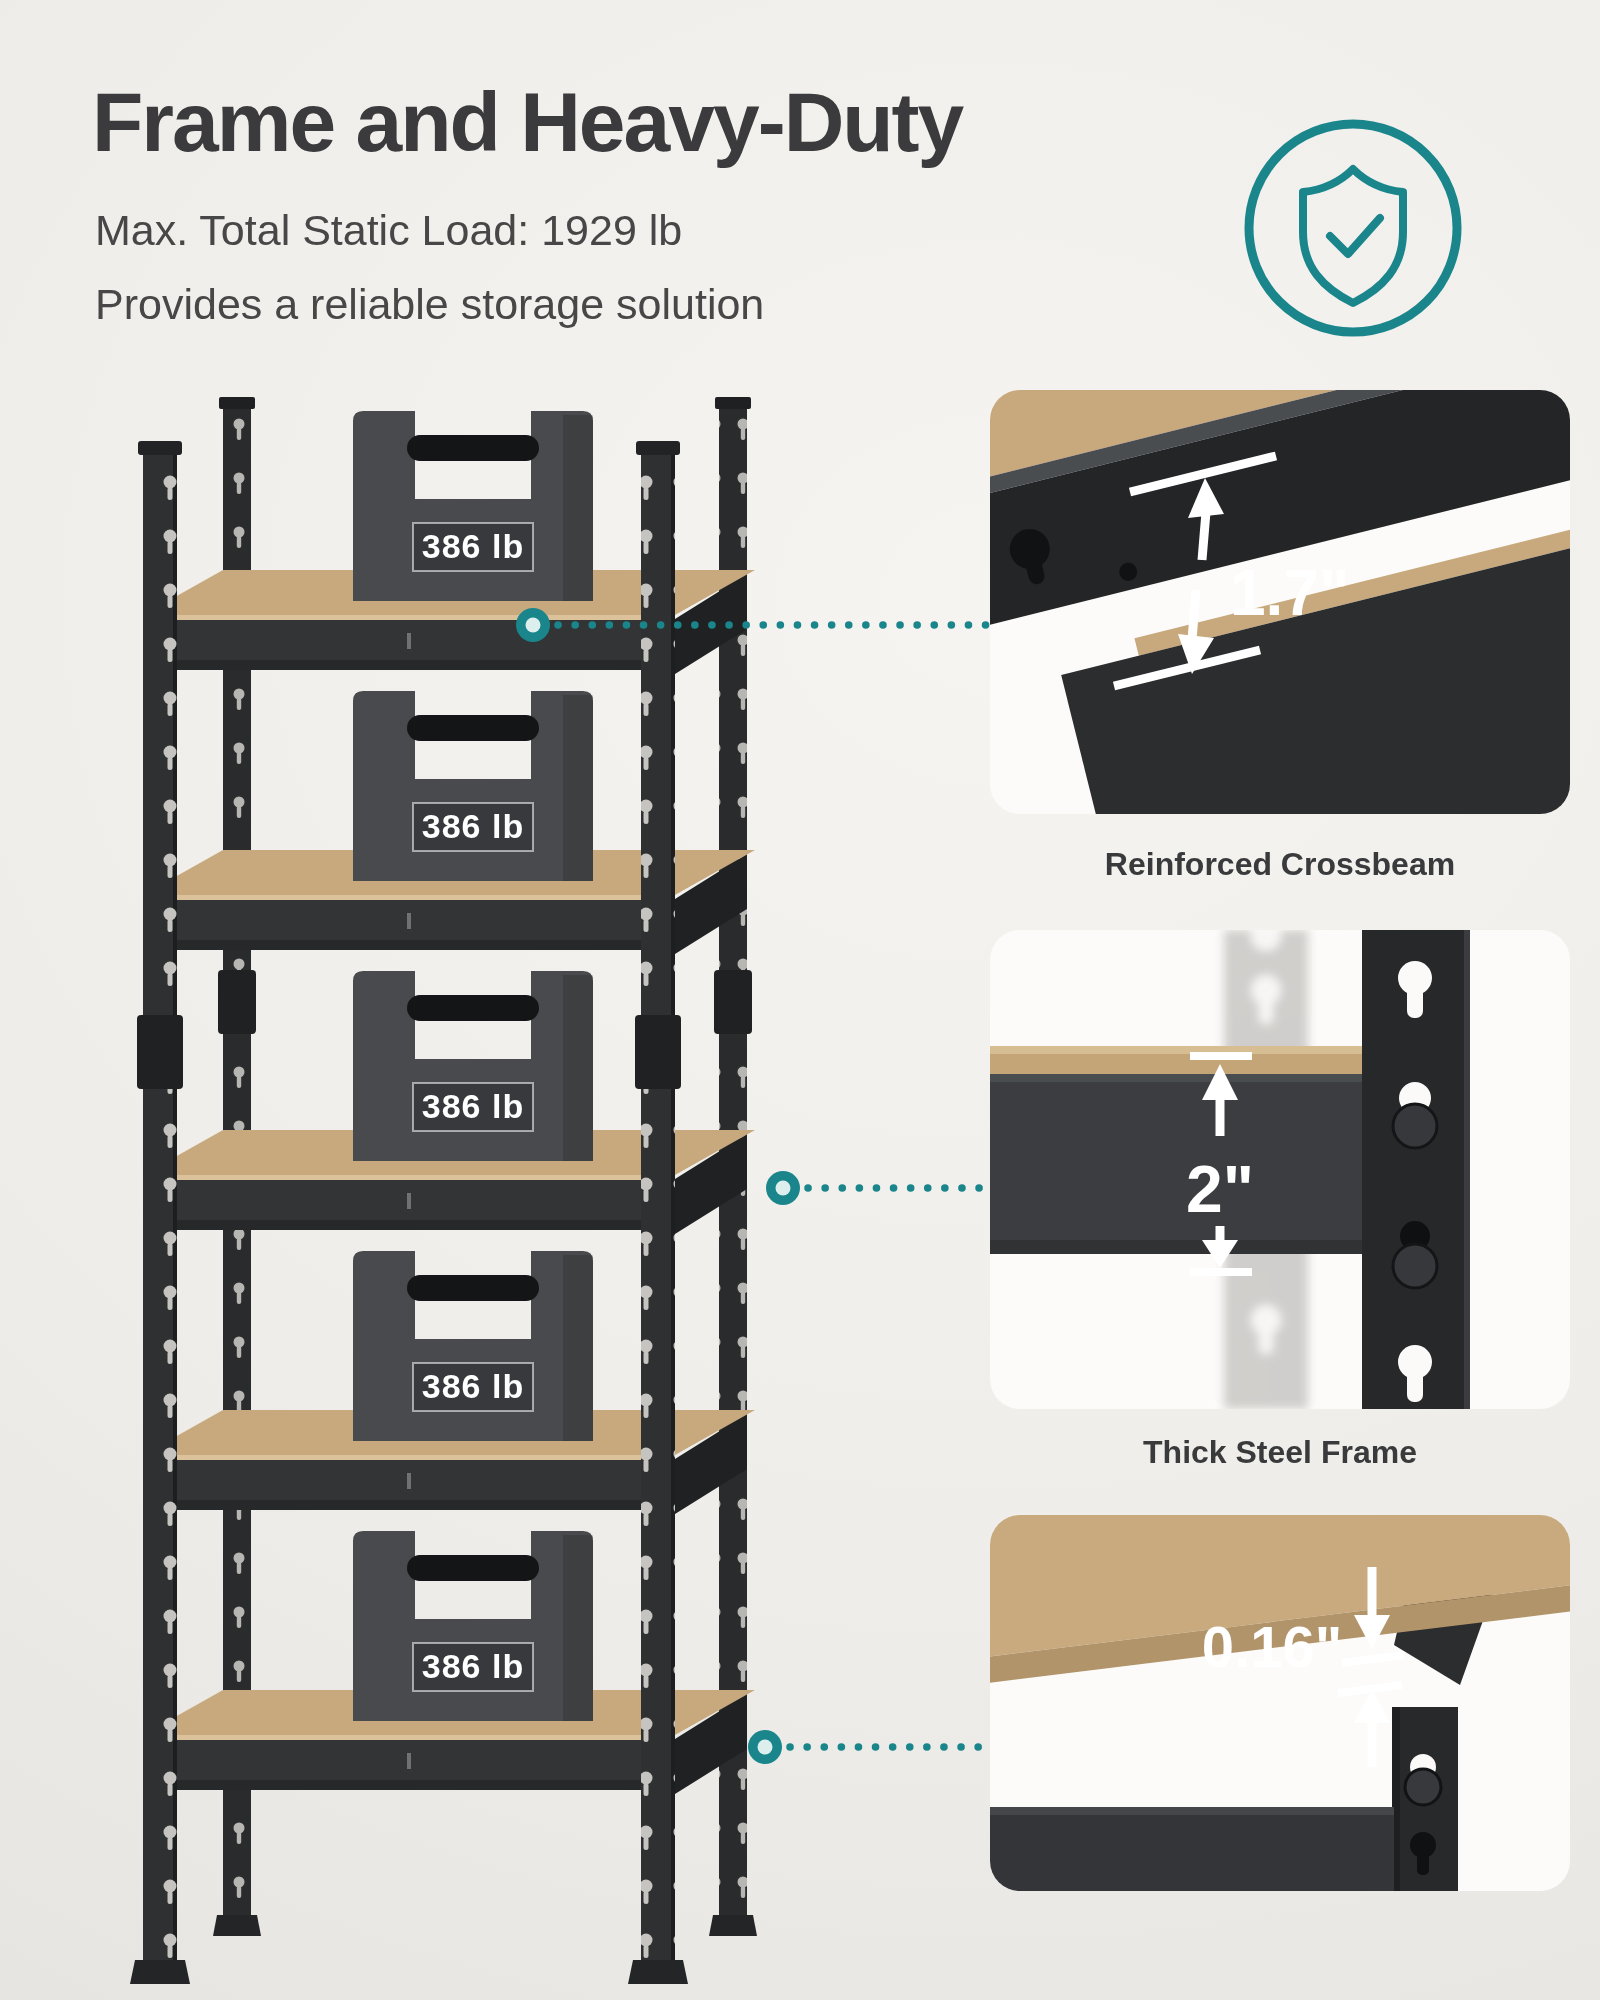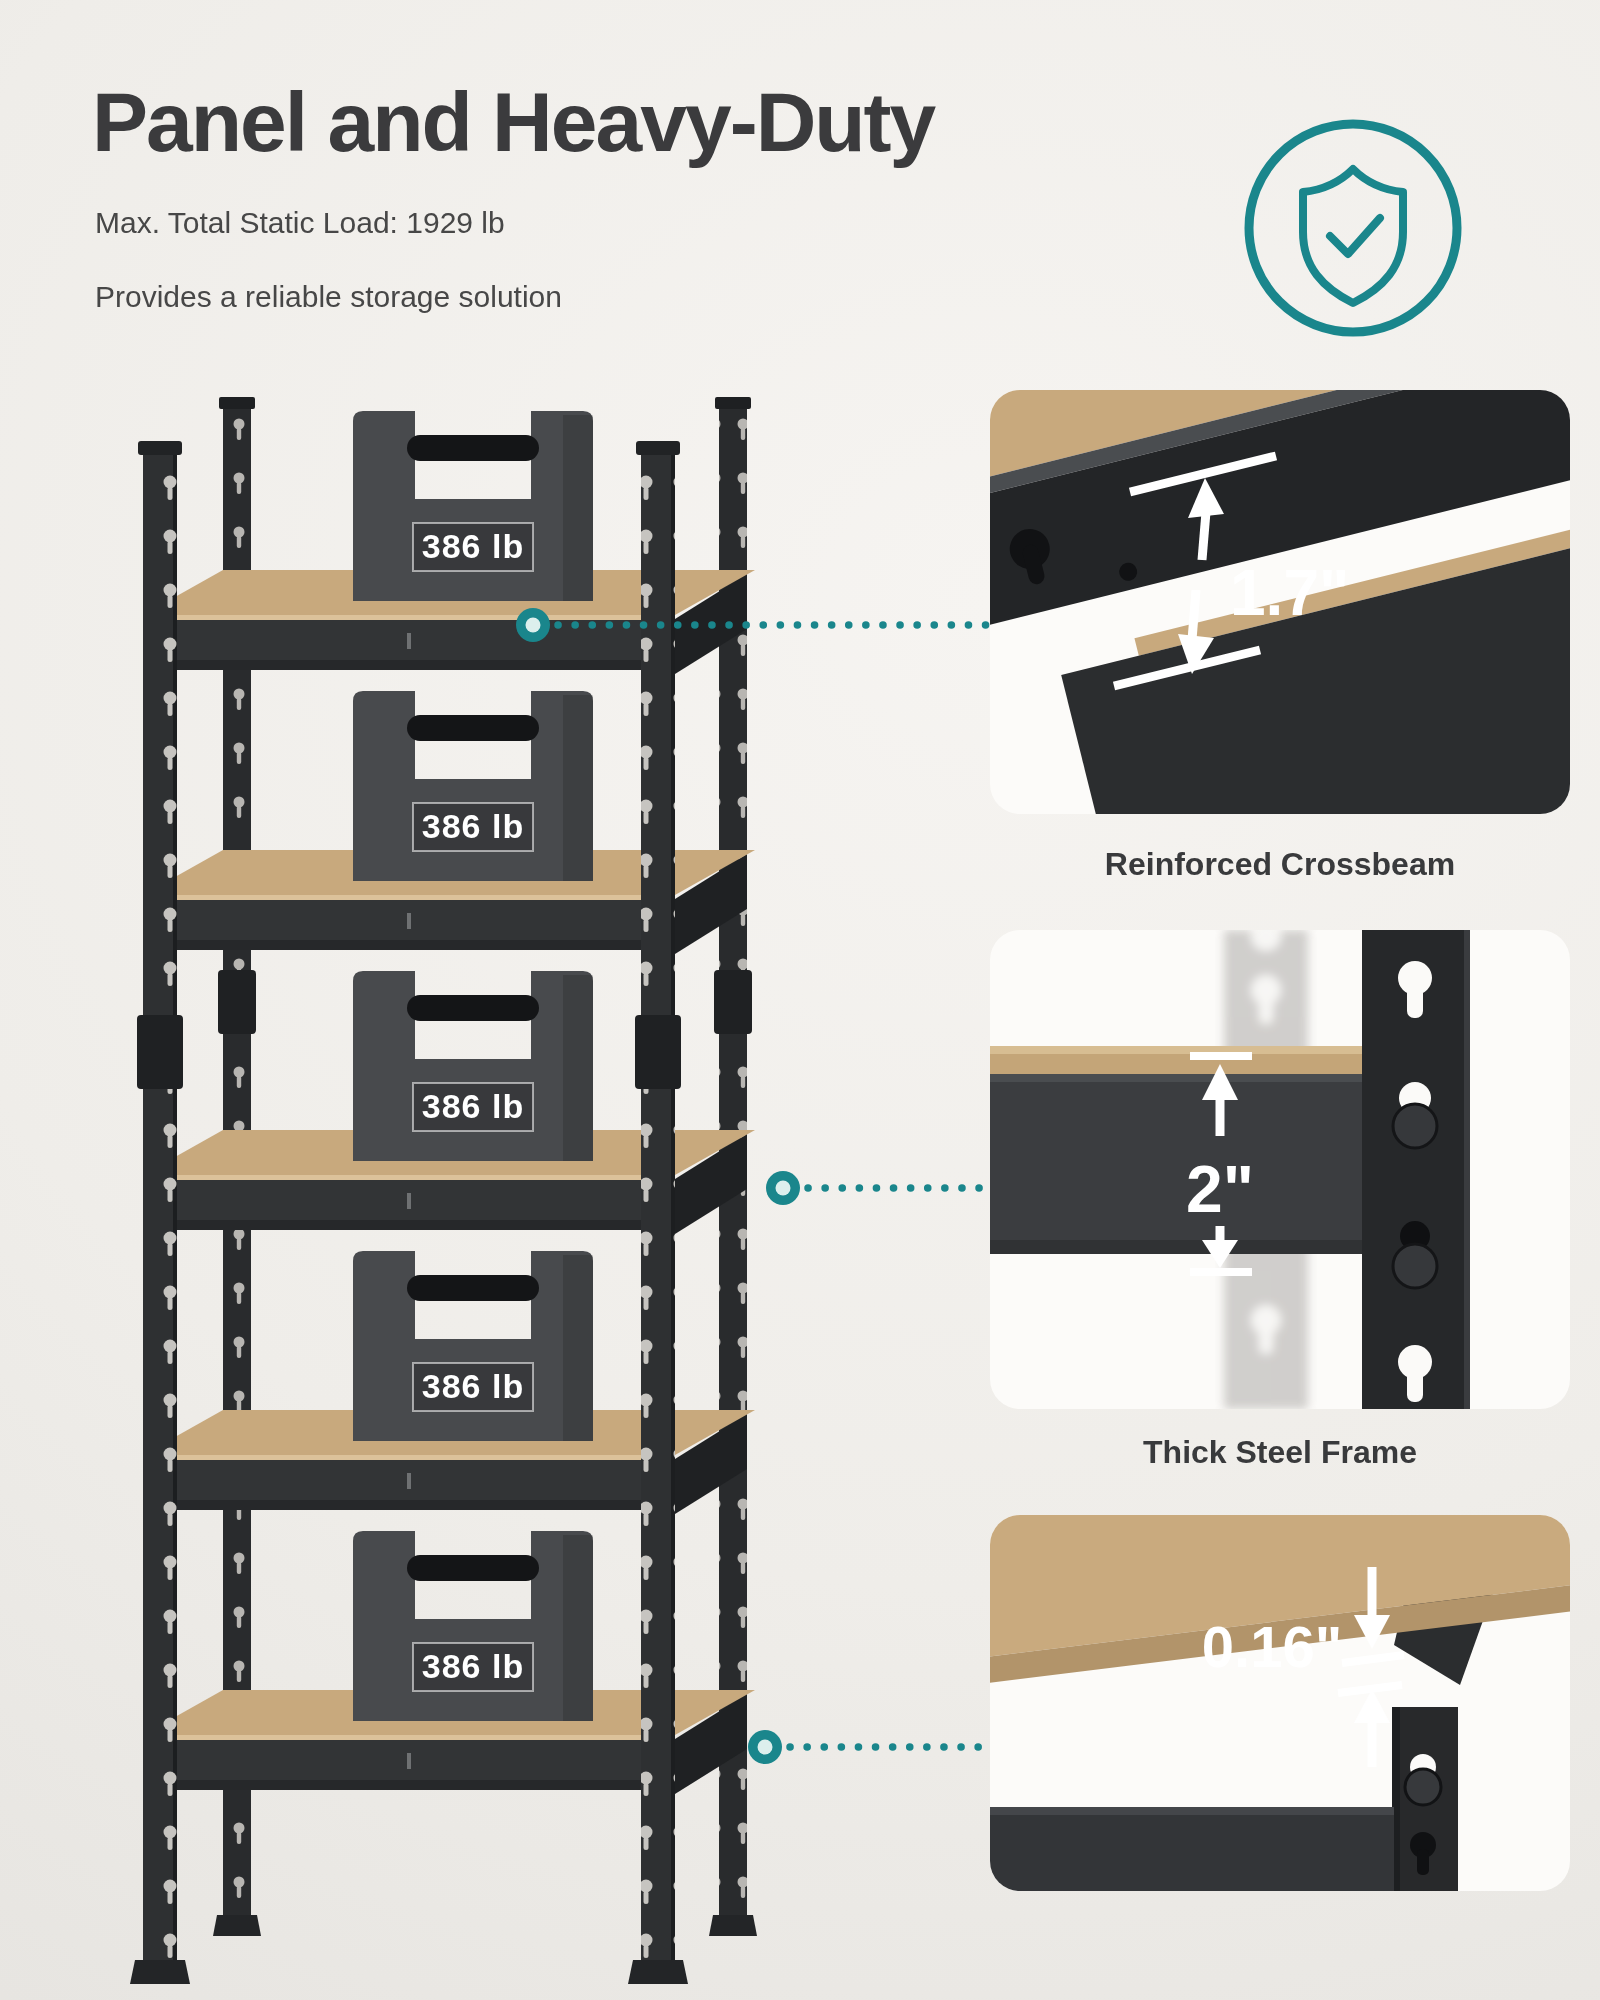--- a/index.html
+++ b/index.html
@@ -6,21 +6,21 @@
   .canvas{
     position:relative;width:1600px;height:2000px;overflow:hidden;
     background:radial-gradient(130% 90% at 62% 30%, #f6f4f1 0%, #efede9 55%, #e5e3df 100%);
     font-family:"Liberation Sans", sans-serif;
   }
   .title{
     position:absolute;left:92px;top:74px;
     font-size:84px;font-weight:700;letter-spacing:-2px;color:#3b3b3d;white-space:nowrap;
   }
   .subtitle{
-    position:absolute;left:95px;font-size:30px;font-weight:400;color:#474747;white-space:nowrap;
+    position:absolute;left:95px;font-size:43px;font-weight:400;color:#474747;white-space:nowrap;
   }
   .sub1{top:206px;}
   .sub2{top:280px;}
   .badge{position:absolute;left:1237px;top:112px;width:232px;height:232px;}
   .shelf-svg{position:absolute;left:85px;top:300px;width:680px;height:1695px;}
   .connectors{position:absolute;left:0;top:0;width:1600px;height:2000px;pointer-events:none;}
   .card{
     position:absolute;left:990px;width:580px;background:#fcfbf9;border-radius:30px;overflow:hidden;
   }
   .card1{top:390px;height:424px;}
@@ -35,21 +35,21 @@
   .cap3{top:1902px;}
   svg text{font-family:"Liberation Sans", sans-serif;}
   .weight-label-text{font-size:34px;font-weight:700;fill:#ffffff;letter-spacing:1px;}
   .measure-text{font-weight:700;fill:#ffffff;}
 </style>
 </head>
 <body>
 
 <div class="canvas">
 
-  <div class="title">Panel and Heavy-Duty</div>
+  <div class="title">Frame and Heavy-Duty</div>
   <div class="subtitle sub1">Max. Total Static Load: 1929 lb</div>
   <div class="subtitle sub2">Provides a reliable storage solution</div>
 
   <svg class="badge" viewBox="0 0 232 232">
     <circle cx="116" cy="116" r="104" fill="none" stroke="#1a868c" stroke-width="9"></circle>
     <path d="M 116 57 C 103 70 86 78 66 80 L 66 120 C 66 155 86 176 116 191 C 146 176 166 155 166 120 L 166 80 C 146 78 129 70 116 57 Z" fill="none" stroke="#1a868c" stroke-width="8" stroke-linejoin="round"></path>
     <path d="M 93 124 L 111 142 L 143 106" fill="none" stroke="#1a868c" stroke-width="8" stroke-linecap="round" stroke-linejoin="round"></path>
   </svg>
 
   <svg class="shelf-svg" viewBox="0 0 680 1695">

